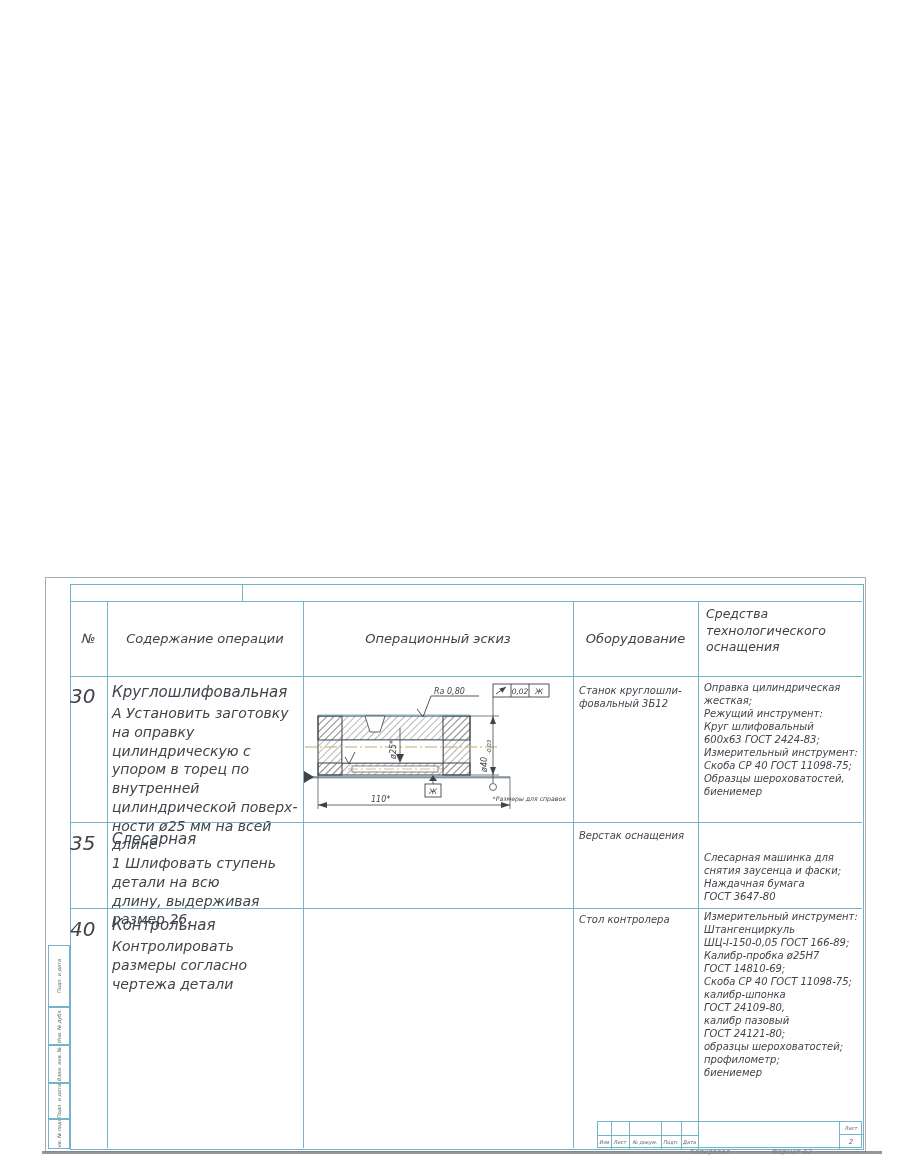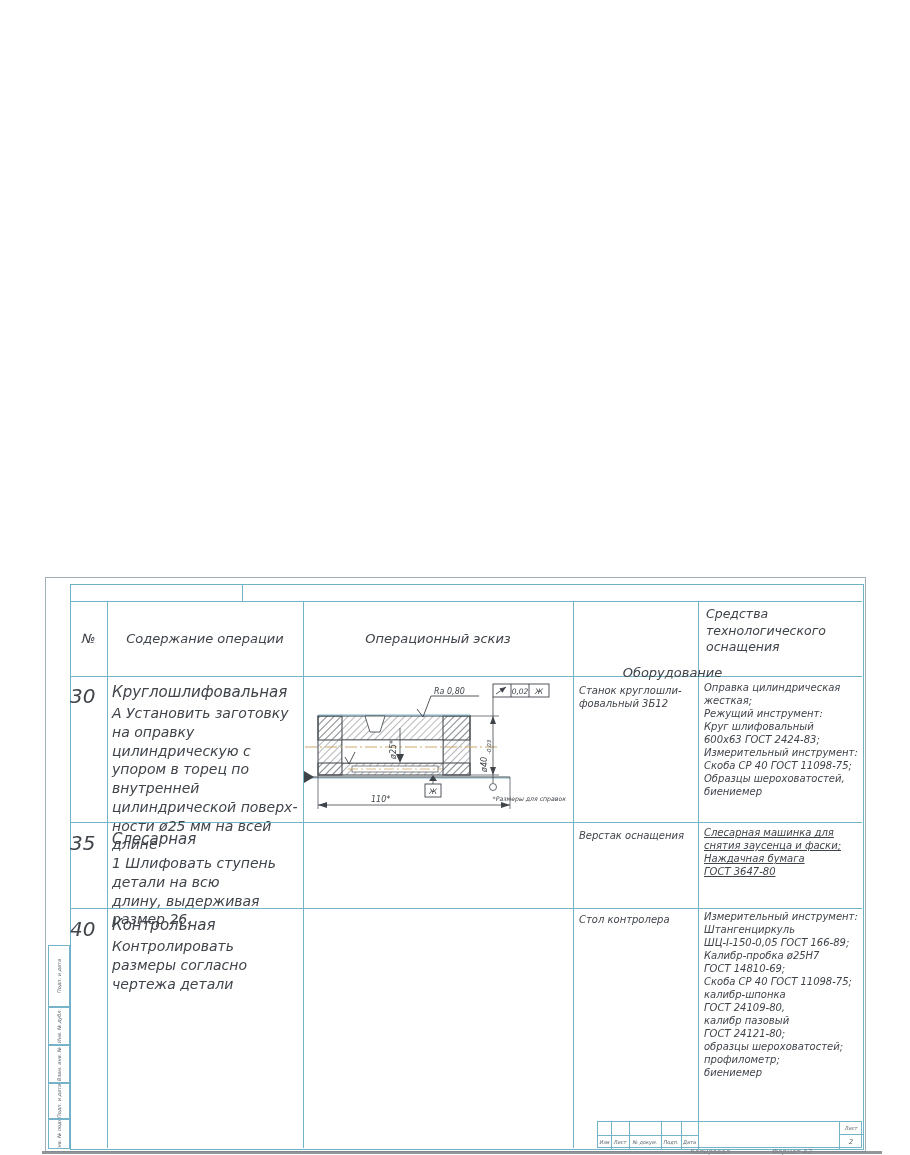--- a/index.html
+++ b/index.html
@@ -42,21 +42,21 @@
 <div class="vl" style="left:573px;top:601px;height:547px;"></div>
 <div class="vl" style="left:698px;top:601px;height:547px;"></div>
 
 <div class="hl" style="left:70px;top:676px;width:792px;"></div>
 <div class="hl" style="left:70px;top:822px;width:792px;"></div>
 <div class="hl" style="left:70px;top:908px;width:792px;"></div>
 
 <div class="abs hdr" style="left:70px;top:601px;width:37px;height:75px;">№</div>
 <div class="abs hdr" style="left:107px;top:601px;width:196px;height:75px;">Содержание операции</div>
 <div class="abs hdr" style="left:303px;top:601px;width:270px;height:75px;">Операционный эскиз</div>
-<div class="abs hdr" style="left:573px;top:635px;width:125px;height:75px;padding-left:37px;">Оборудование</div>
+<div class="abs hdr" style="left:573px;top:601px;width:125px;height:75px;">Оборудование</div>
 <div class="abs hdr hdr-left t" style="left:706px;top:606px;width:152px;height:68px;font-size:12.5px;">Средства
 технологического
 оснащения</div>
 
 <div class="abs opnum" style="left:70px;top:684px;width:37px;">30</div>
 <div class="abs optitle" style="left:112px;top:683px;width:188px;">Круглошлифовальная</div>
 <div class="abs opbody" style="left:112px;top:704px;width:188px;">А Установить заготовку на оправку
 цилиндрическую с упором в торец по
 внутренней цилиндрической поверх-
 ности ø25 мм на всей длине
@@ -153,21 +153,21 @@
     <polygon points="207,129 198,126 198,132" fill="#3f444a"></polygon>
     <text x="68" y="126" font-size="8">110*</text>
   </g>
 
   <text x="263" y="125" font-size="6.2" text-anchor="end">*Размеры для справок</text>
 </svg>
 
 <div class="abs opnum" style="left:70px;top:831px;width:37px;">35</div>
 <div class="abs optitle" style="left:112px;top:830px;width:188px;">Слесарная</div>
 <div class="abs cellsm" style="left:579px;top:829px;width:116px;">Верстак оснащения</div>
-<div class="abs cellsm" style="left:704px;top:826px;width:155px;text-decoration:underline;">Слесарная машинка для
+<div class="abs cellsm" style="left:704px;top:851px;width:155px;">Слесарная машинка для
 снятия заусенца и фаски;
 Наждачная бумага
 ГОСТ 3647-80</div>
 
 <div class="abs opnum" style="left:70px;top:917px;width:37px;">40</div>
 <div class="abs optitle" style="left:112px;top:916px;width:188px;">Контрольная</div>
 <div class="abs opbody" style="left:112px;top:937px;width:188px;">Контролировать размеры согласно
 чертежа детали</div>
 <div class="abs cellsm" style="left:579px;top:913px;width:116px;">Стол контролера</div>
 <div class="abs cellsm" style="left:704px;top:910px;width:155px;">Измерительный инструмент:

